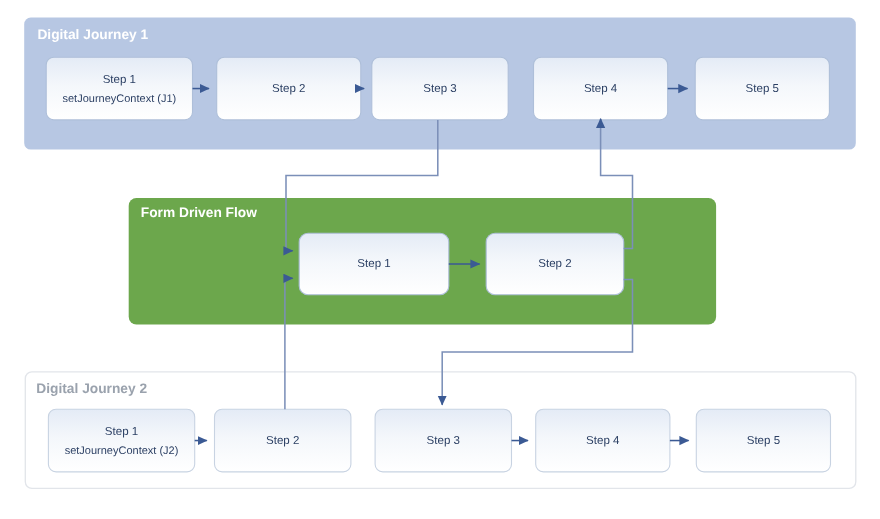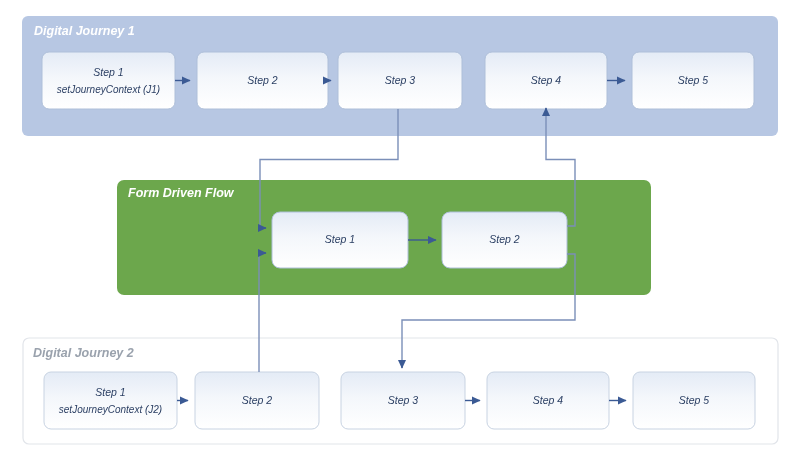--- a/index.html
+++ b/index.html
@@ -10,21 +10,20 @@
   }
   body {
     font-family: "Liberation Sans", sans-serif;
   }
   #canvas {
     position: relative;
     width: 800px;
     height: 472px;
     background: #ffffff;
     overflow: hidden;
-    font-style: italic;
   }
   svg.diagram {
     position: absolute;
     left: 0;
     top: 0;
     width: 800px;
     height: 472px;
   }
   .lane-label {
     font-family: "Liberation Sans", sans-serif;

